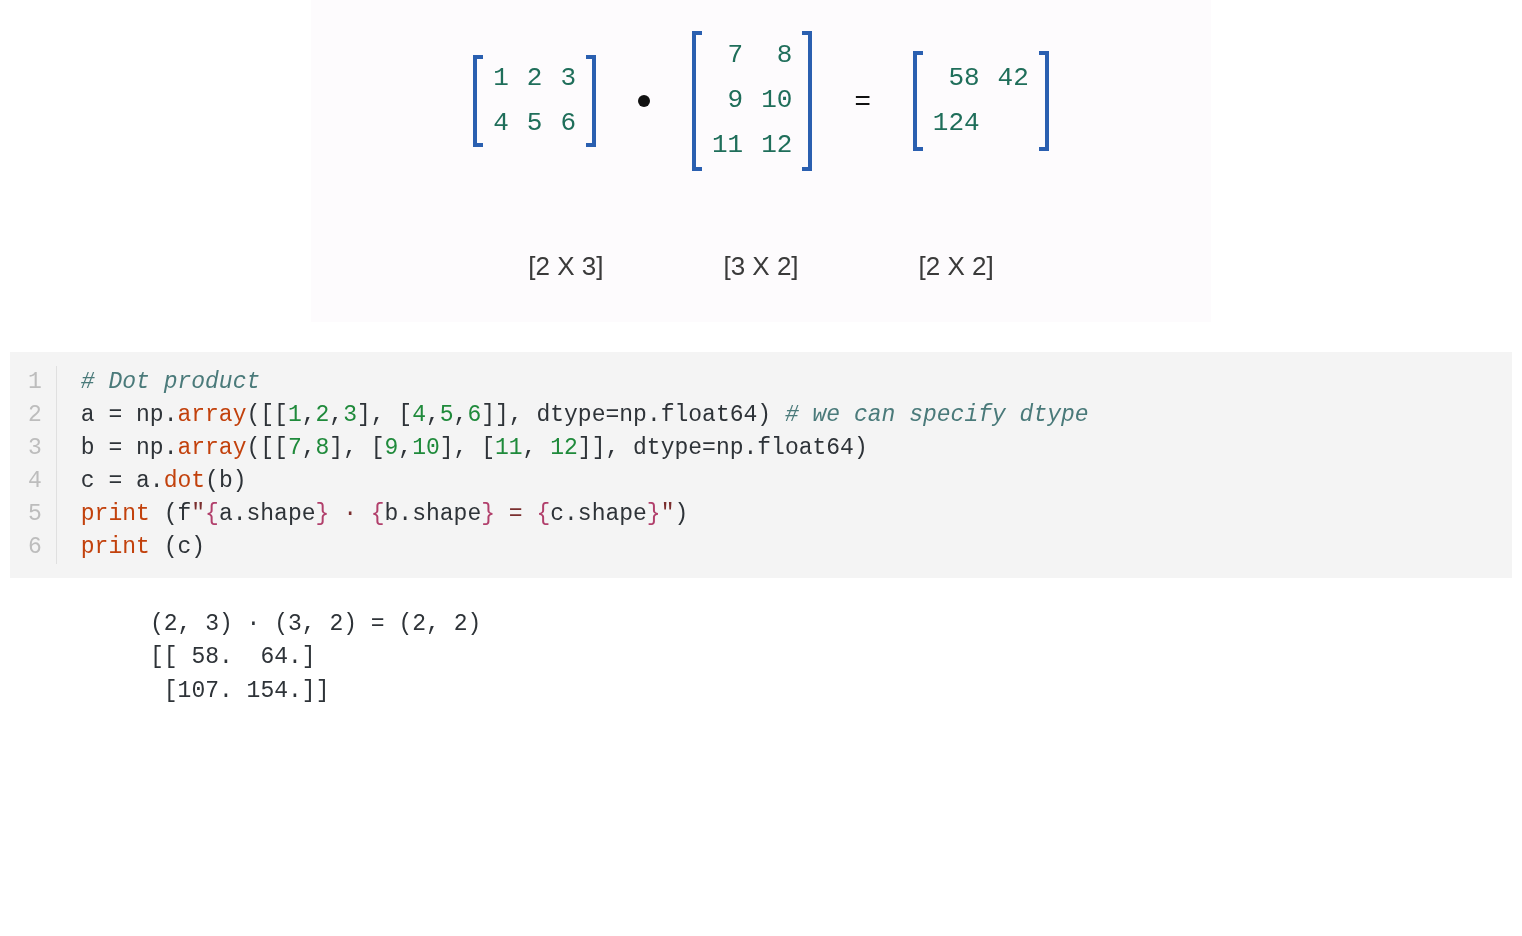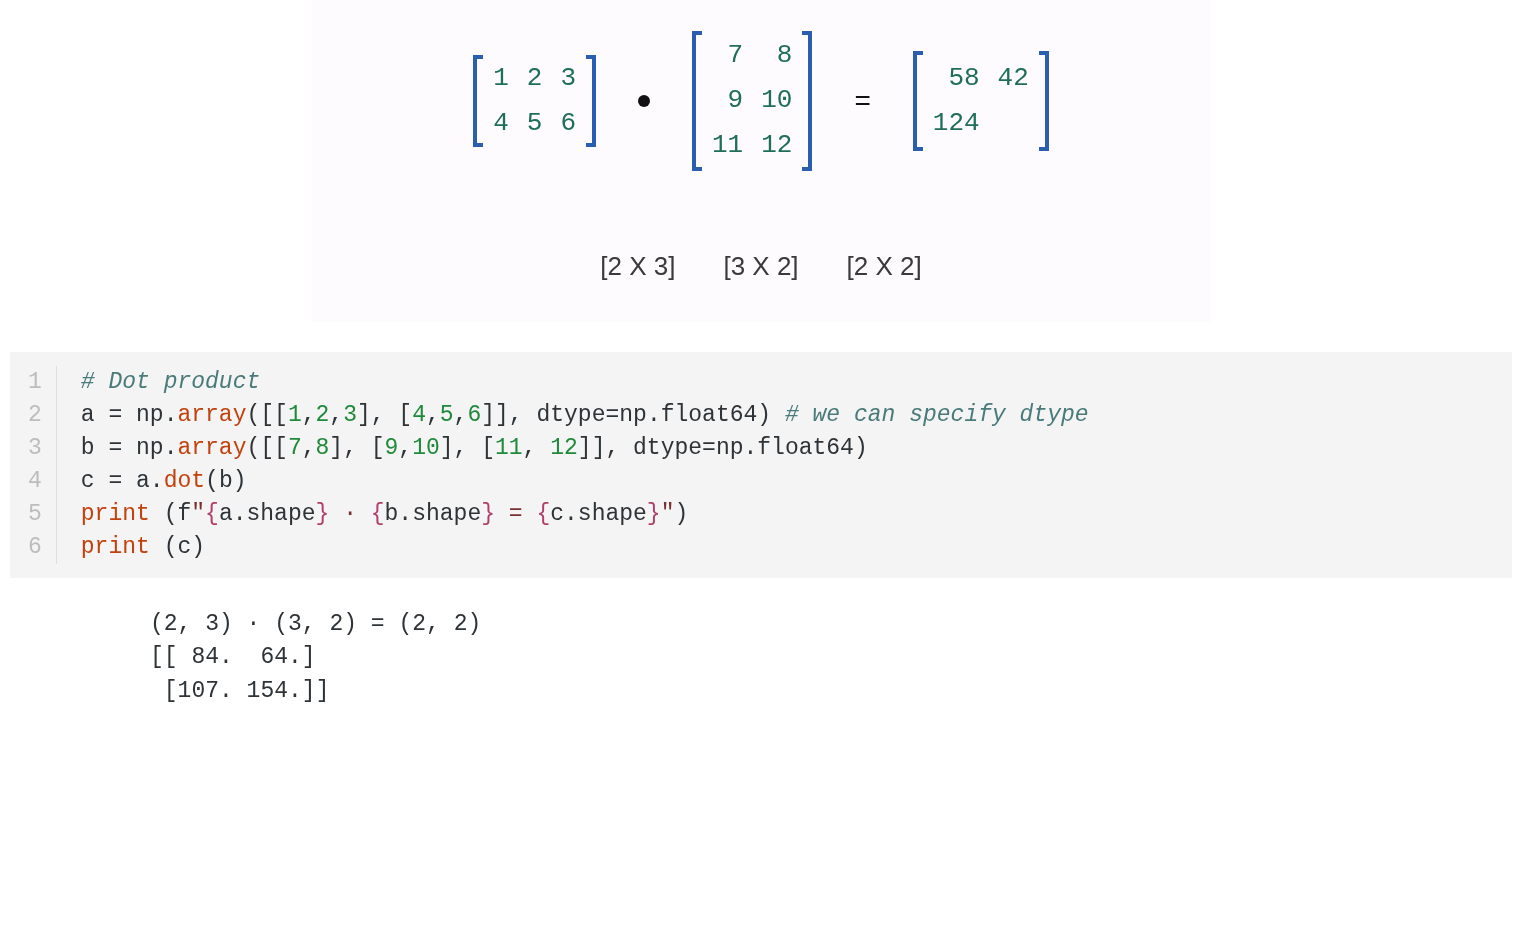--- a/index.html
+++ b/index.html
@@ -48,21 +48,21 @@
   }
   .dot-symbol {
     width: 12px;
     height: 12px;
     background: #111;
     border-radius: 50%;
   }
   .shape-row {
     display: flex;
     justify-content: center;
-    gap: 48px;
+    gap: 120px;
     font-family: Arial, sans-serif;
     font-size: 26px;
     color: #3a3a3a;
     margin-top: 80px;
   }
   .code-block {
     background: #f4f4f4;
     margin: 30px 10px 0 10px;
     padding: 14px 0;
     font-family: "SFMono-Regular", Consolas, "Liberation Mono", Menlo, monospace;
@@ -179,14 +179,14 @@
     <div><span class="tok-comment"># Dot product</span></div>
     <div><span class="tok-ident">a </span><span class="tok-op">= </span><span class="tok-ident">np</span><span class="tok-op">.</span><span class="tok-call">array</span><span class="tok-brack">([[</span><span class="tok-num">1</span><span class="tok-brack">,</span><span class="tok-num">2</span><span class="tok-brack">,</span><span class="tok-num">3</span><span class="tok-brack">], [</span><span class="tok-num">4</span><span class="tok-brack">,</span><span class="tok-num">5</span><span class="tok-brack">,</span><span class="tok-num">6</span><span class="tok-brack">]], </span><span class="tok-ident">dtype</span><span class="tok-op">=</span><span class="tok-ident">np</span><span class="tok-op">.</span><span class="tok-ident">float64</span><span class="tok-brack">)</span><span> </span><span class="tok-comment"># we can specify dtype</span></div>
     <div><span class="tok-ident">b </span><span class="tok-op">= </span><span class="tok-ident">np</span><span class="tok-op">.</span><span class="tok-call">array</span><span class="tok-brack">([[</span><span class="tok-num">7</span><span class="tok-brack">,</span><span class="tok-num">8</span><span class="tok-brack">], [</span><span class="tok-num">9</span><span class="tok-brack">,</span><span class="tok-num">10</span><span class="tok-brack">], [</span><span class="tok-num">11</span><span class="tok-brack">, </span><span class="tok-num">12</span><span class="tok-brack">]], </span><span class="tok-ident">dtype</span><span class="tok-op">=</span><span class="tok-ident">np</span><span class="tok-op">.</span><span class="tok-ident">float64</span><span class="tok-brack">)</span></div>
     <div><span class="tok-ident">c </span><span class="tok-op">= </span><span class="tok-ident">a</span><span class="tok-op">.</span><span class="tok-call">dot</span><span class="tok-brack">(</span><span class="tok-ident">b</span><span class="tok-brack">)</span></div>
     <div><span class="tok-call">print </span><span class="tok-brack">(</span><span class="tok-ident">f</span><span class="tok-string">"</span><span class="tok-fbrace">{</span><span class="tok-ident">a.shape</span><span class="tok-fbrace">}</span><span class="tok-string"> · </span><span class="tok-fbrace">{</span><span class="tok-ident">b.shape</span><span class="tok-fbrace">}</span><span class="tok-string"> = </span><span class="tok-fbrace">{</span><span class="tok-ident">c.shape</span><span class="tok-fbrace">}</span><span class="tok-string">"</span><span class="tok-brack">)</span></div>
     <div><span class="tok-call">print </span><span class="tok-brack">(</span><span class="tok-ident">c</span><span class="tok-brack">)</span></div>
   </div>
 </div>
 
 <div class="output-block"><span>(2, 3) · (3, 2) = (2, 2)</span>
-<span>[[ 84.  64.]</span>
+<span>[[ 58.  64.]</span>
 <span> [107. 154.]]</span></div>
 
 </body></html>

